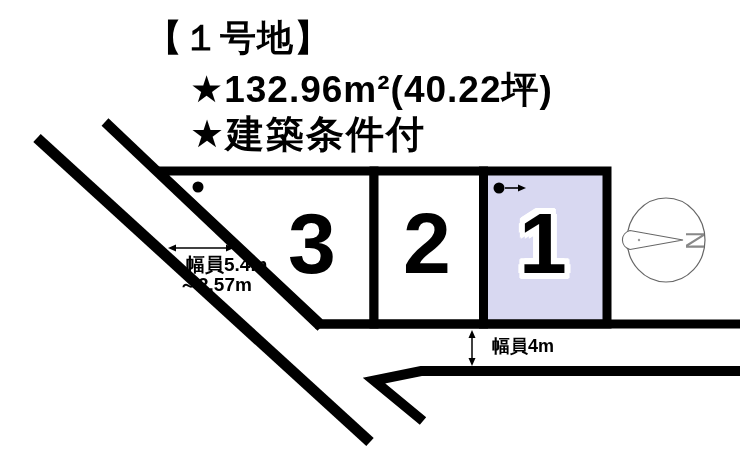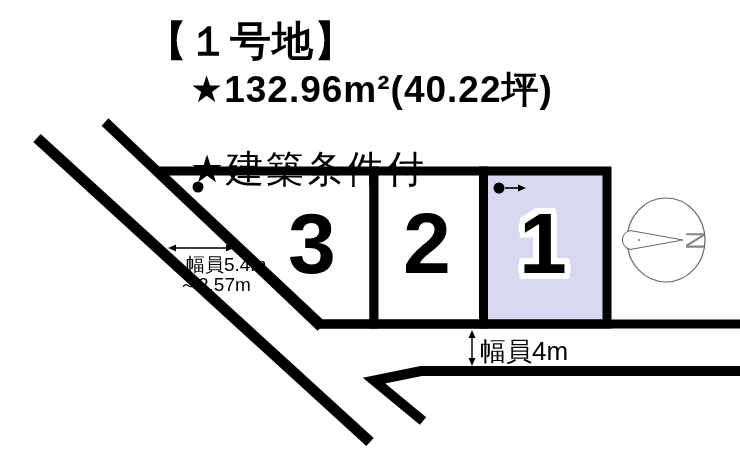--- a/index.html
+++ b/index.html
@@ -2,34 +2,34 @@
 <html><head>
 <meta charset="utf-8">
 <style>
   html,body{margin:0;padding:0;background:#fff;}
   .canvas{
     position:relative;width:740px;height:466px;background:#fff;overflow:hidden;
     font-family:"Liberation Sans","DejaVu Sans",sans-serif;color:#000;
   }
   .layer{position:absolute;left:0;top:0;}
   .txt{position:absolute;white-space:nowrap;color:#000;}
-  .t-title{left:146px;top:14px;font-size:41px;font-weight:900;letter-spacing:1px;}
+  .t-title{left:146px;top:14px;font-size:36px;font-weight:900;letter-spacing:1px;}
   .t-area{left:190px;top:65px;font-size:37px;font-weight:800;letter-spacing:1px;}
-  .t-cond{left:190px;top:109px;font-size:38px;font-weight:400;letter-spacing:2px;margin-top:35px;}
+  .t-cond{left:190px;top:109px;font-size:38px;font-weight:700;letter-spacing:2px;}
   .lot-num{position:absolute;transform:translate(-50%,-50%);font-size:86px;font-weight:900;line-height:1;}
   .n3{left:312px;top:243px;}
   .n2{left:427px;top:243px;}
   .n1{left:543px;top:243px;
       text-shadow:-5px -5px 0 #fff,5px -5px 0 #fff,-5px 5px 0 #fff,5px 5px 0 #fff,
                   -6px 0 0 #fff,6px 0 0 #fff,0 -6px 0 #fff,0 6px 0 #fff,
                   -4px -6px 0 #fff,4px -6px 0 #fff,-4px 6px 0 #fff,4px 6px 0 #fff;}
-  .lbl{font-weight:400;}
+  .lbl{font-weight:700;}
   .lbl-left1{left:186px;top:252px;font-size:19px;}
   .lbl-left2{left:179px;top:272px;font-size:19px;}
-  .lbl-bottom{left:480px;top:334px;font-size:26px;font-weight:400;}
+  .lbl-bottom{left:492px;top:334px;font-size:18px;font-weight:700;}
 </style>
 </head>
 <body>
 
 <div class="canvas">
 
   <svg class="layer" width="740" height="466" viewBox="0 0 740 466">
 
     <polygon points="158,171 374,171 374,324 321,324" fill="#ffffff" stroke="#000" stroke-width="9"></polygon>
     <rect x="374" y="171" width="109.5" height="153" fill="#ffffff" stroke="#000" stroke-width="9"></rect>

